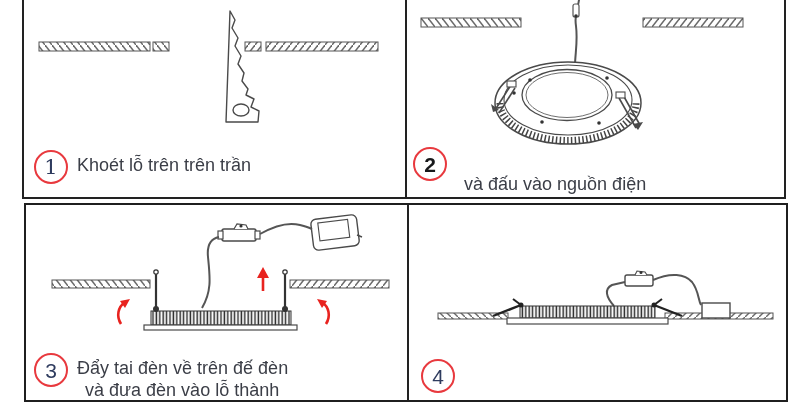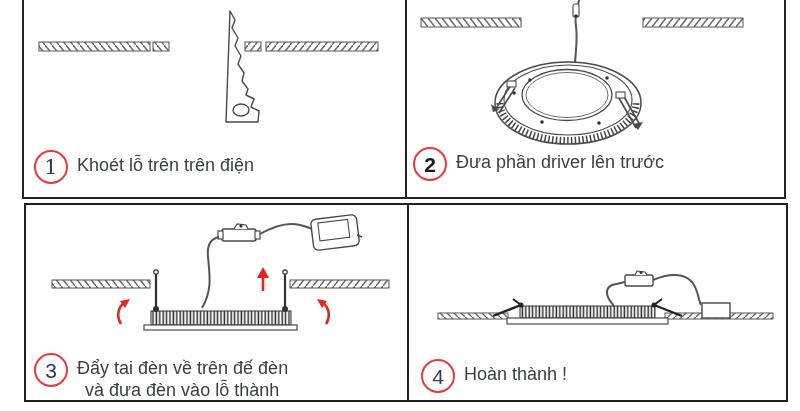--- a/index.html
+++ b/index.html
@@ -49,21 +49,21 @@
           <rect x="242" y="42" width="112" height="9" fill="url(#pf1)" stroke="#555" stroke-width="1"></rect>
         </g>
         <g>
           <polygon points="206,11 211,20 208,28 214,38 211,46 217,56 214,64 220,73 218,81 224,89 222,95 230,99 227,107 235,111 234,122 202,122" fill="#ffffff" stroke="#4a4a4a" stroke-width="1.4" stroke-linejoin="round"></polygon>
           <ellipse cx="217" cy="110" rx="8" ry="6" fill="#fff" stroke="#4a4a4a" stroke-width="1.4"></ellipse>
         </g>
       </svg>
       <div class="caption" style="left:10px;top:150px;">
         <span class="step-circle num-navy num-serif">1</span>
         <span class="cap-text">
-          <span class="l1">Khoét lỗ trên trên điện</span>
+          <span class="l1">Khoét lỗ trên trên trần</span>
         </span>
       </div>
     </div>
 
     <div class="cell right">
       <svg width="379" height="197" viewBox="0 0 379 197">
         <defs>
           <pattern id="pb2" width="7" height="9" patternUnits="userSpaceOnUse">
             <line x1="0" y1="0" x2="7" y2="9" stroke="#6a6a6a" stroke-width="1.5"></line>
           </pattern>
@@ -106,21 +106,22 @@
             <path d="M212,98 L229,128"></path>
               <path d="M216,95 L233,125"></path>
             <polygon points="231,130 236,122 226,124" fill="#4a4a4a" stroke="none"></polygon>
             <rect x="209" y="92" width="9" height="6" fill="#fff" stroke-width="1.1"></rect>
           </g>
         </g>
       </svg>
       <div class="caption" style="left:6px;top:147px;">
         <span class="step-circle num-black">2</span>
         <span class="cap-text">
-          <span class="l1">Đưa phần driver lên trước</span><br>
+          <br>
+          <span class="l2">và đấu vào nguồn điện</span>
         </span>
       </div>
     </div>
   </div>
 
   <div class="gbox bottom">
 
     <div class="cell left">
       <svg width="381" height="195" viewBox="0 0 381 195">
         <defs>
@@ -233,20 +234,17 @@
           <circle cx="112" cy="100" r="2.5" fill="#222"></circle>
         </g>
         <g>
           <line x1="245" y1="100" x2="273" y2="111" stroke="#222" stroke-width="2.4"></line>
           <line x1="245" y1="100" x2="253" y2="94" stroke="#222" stroke-width="2"></line>
           <circle cx="245" cy="100" r="2.5" fill="#222"></circle>
         </g>
       </svg>
       <div class="caption" style="left:12px;top:154px;">
         <span class="step-circle num-navy">4</span>
-        <span class="cap-text">
-          <span class="l1">Hoàn thành !</span>
-        </span>
       </div>
     </div>
   </div>
 
 </div>
 
 </body></html>

